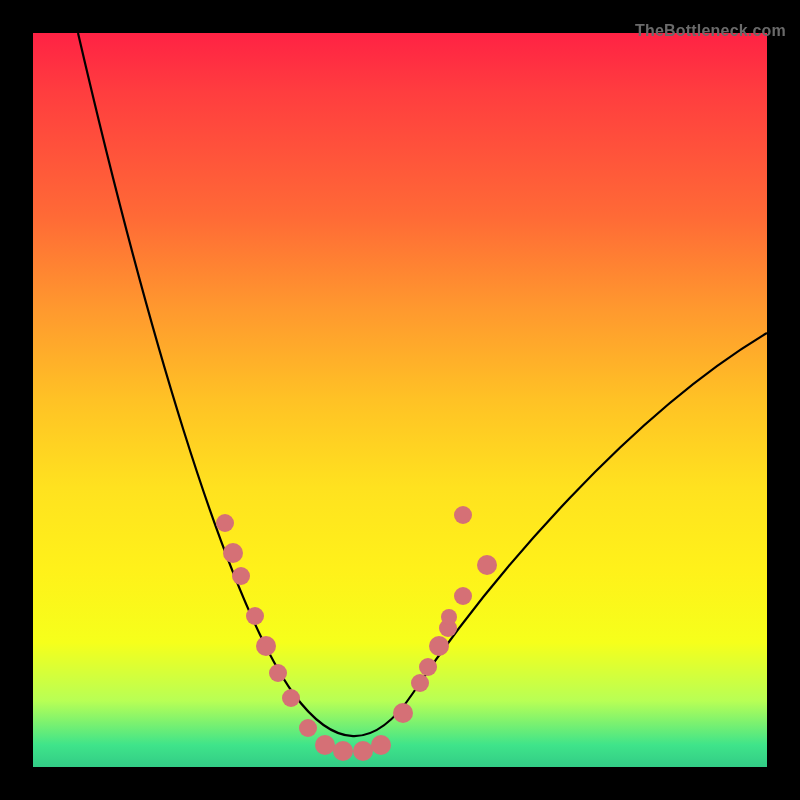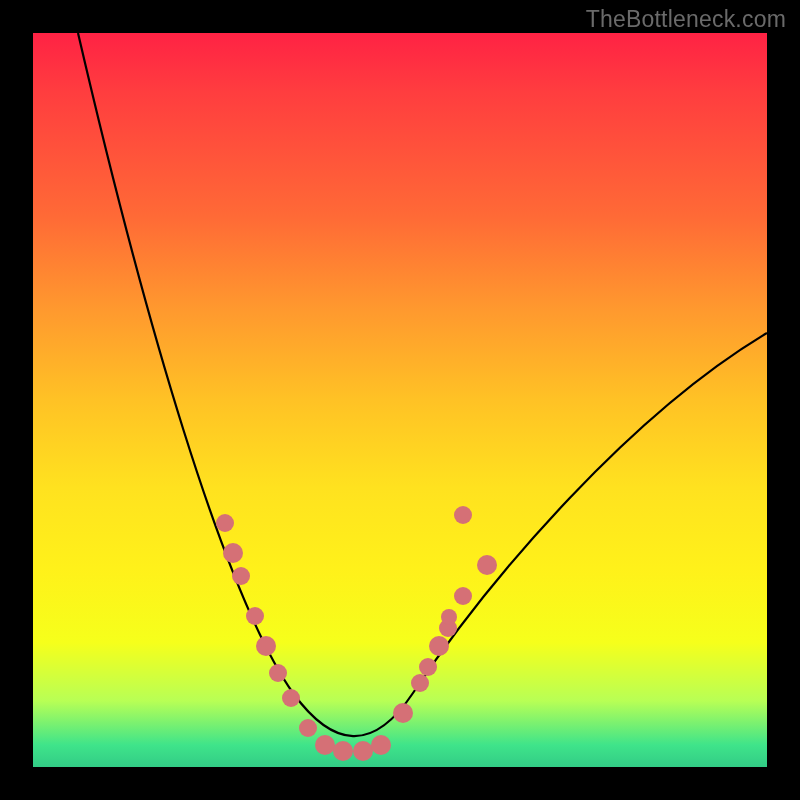--- a/index.html
+++ b/index.html
@@ -26,25 +26,25 @@
       #ffe21f 62%,
       #fff11a 73%,
       #f6ff1b 83%,
       #b8ff55 91%,
       #3fe48a 97%,
       #32cc86 100%
     );
   }
   .watermark {
     position: absolute;
-    top: 6px;
+    top: 22px;
     right: 14px;
     color: #6a6a6a;
-    font-size: 23px;
-    font-weight: 400;
+    font-size: 16px;
+    font-weight: 700;
     letter-spacing: 0.2px;
     z-index: 5;
   }
   svg.curve {
     position: absolute;
     left: 0;
     top: 0;
     width: 734px;
     height: 734px;
   }

